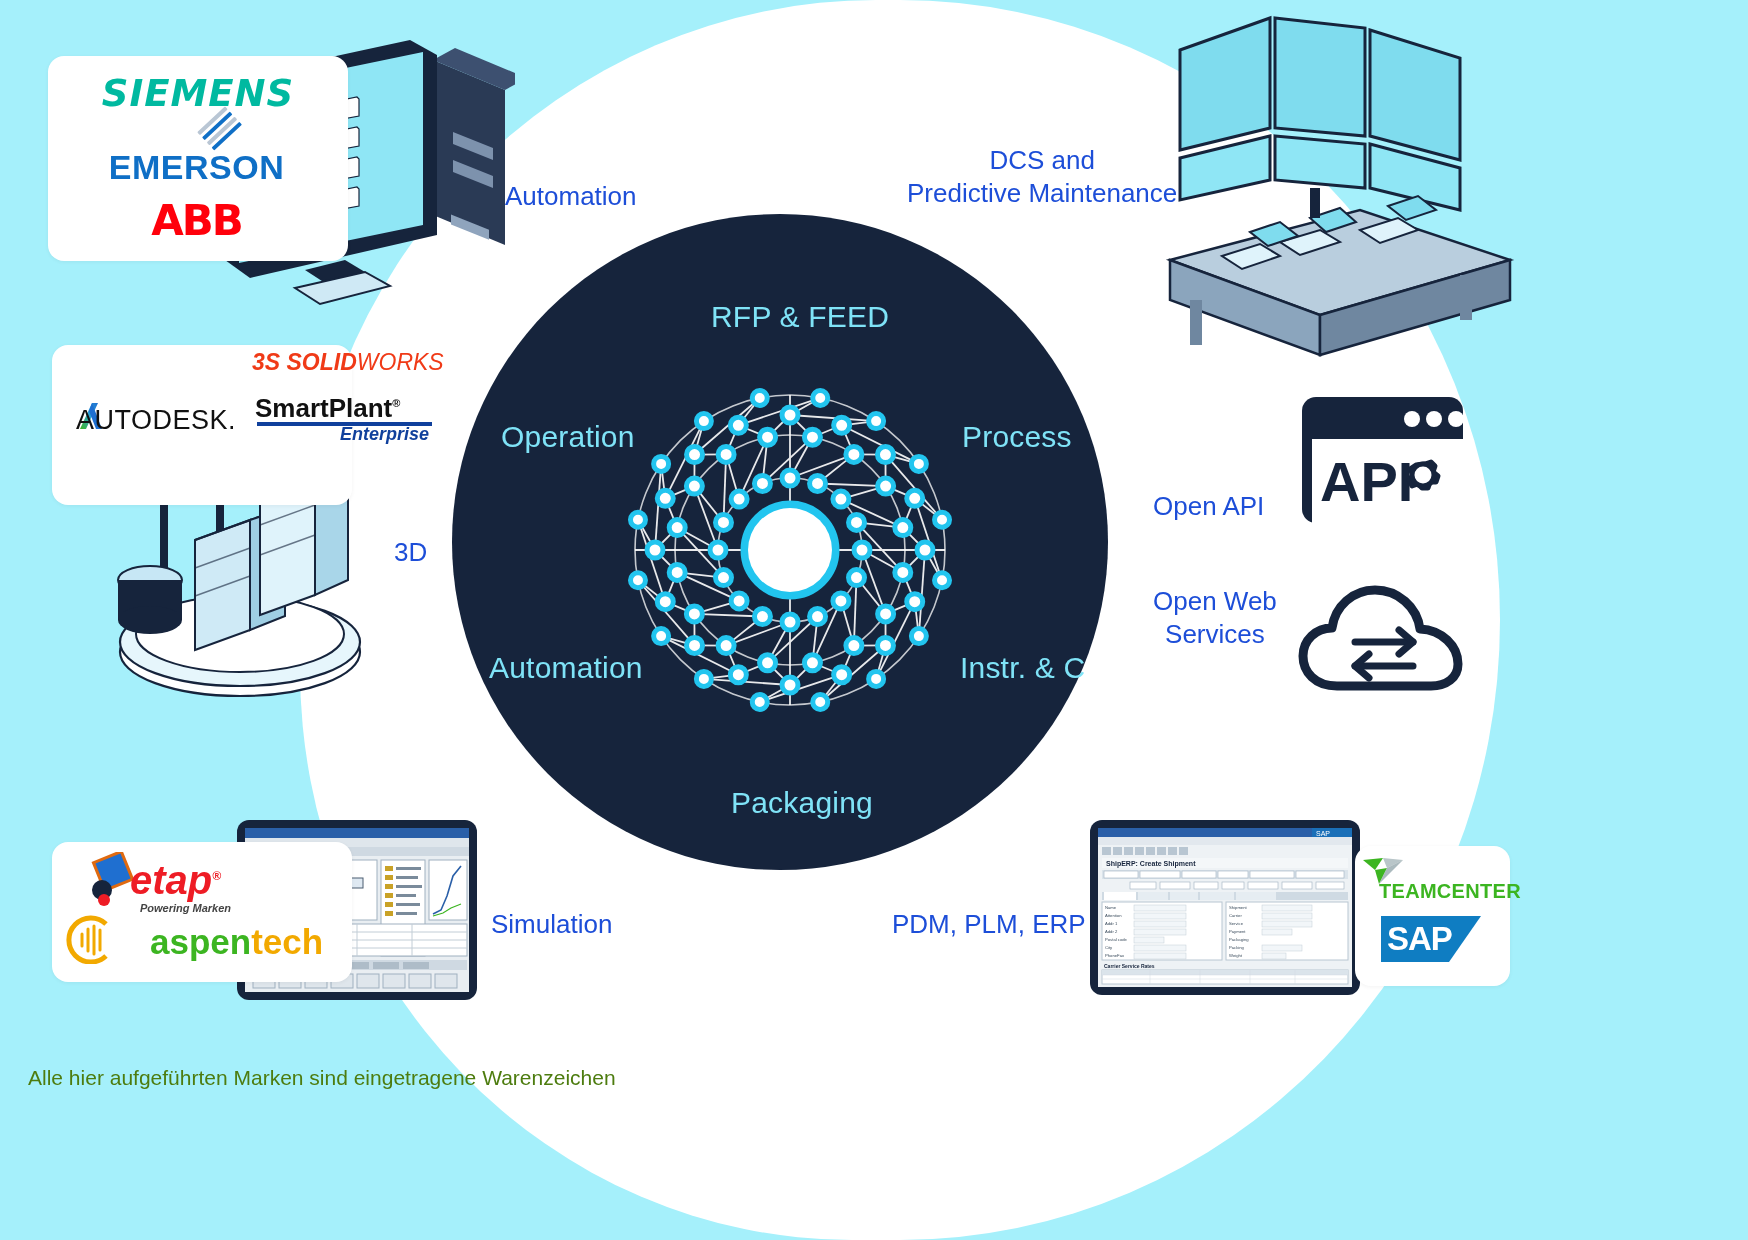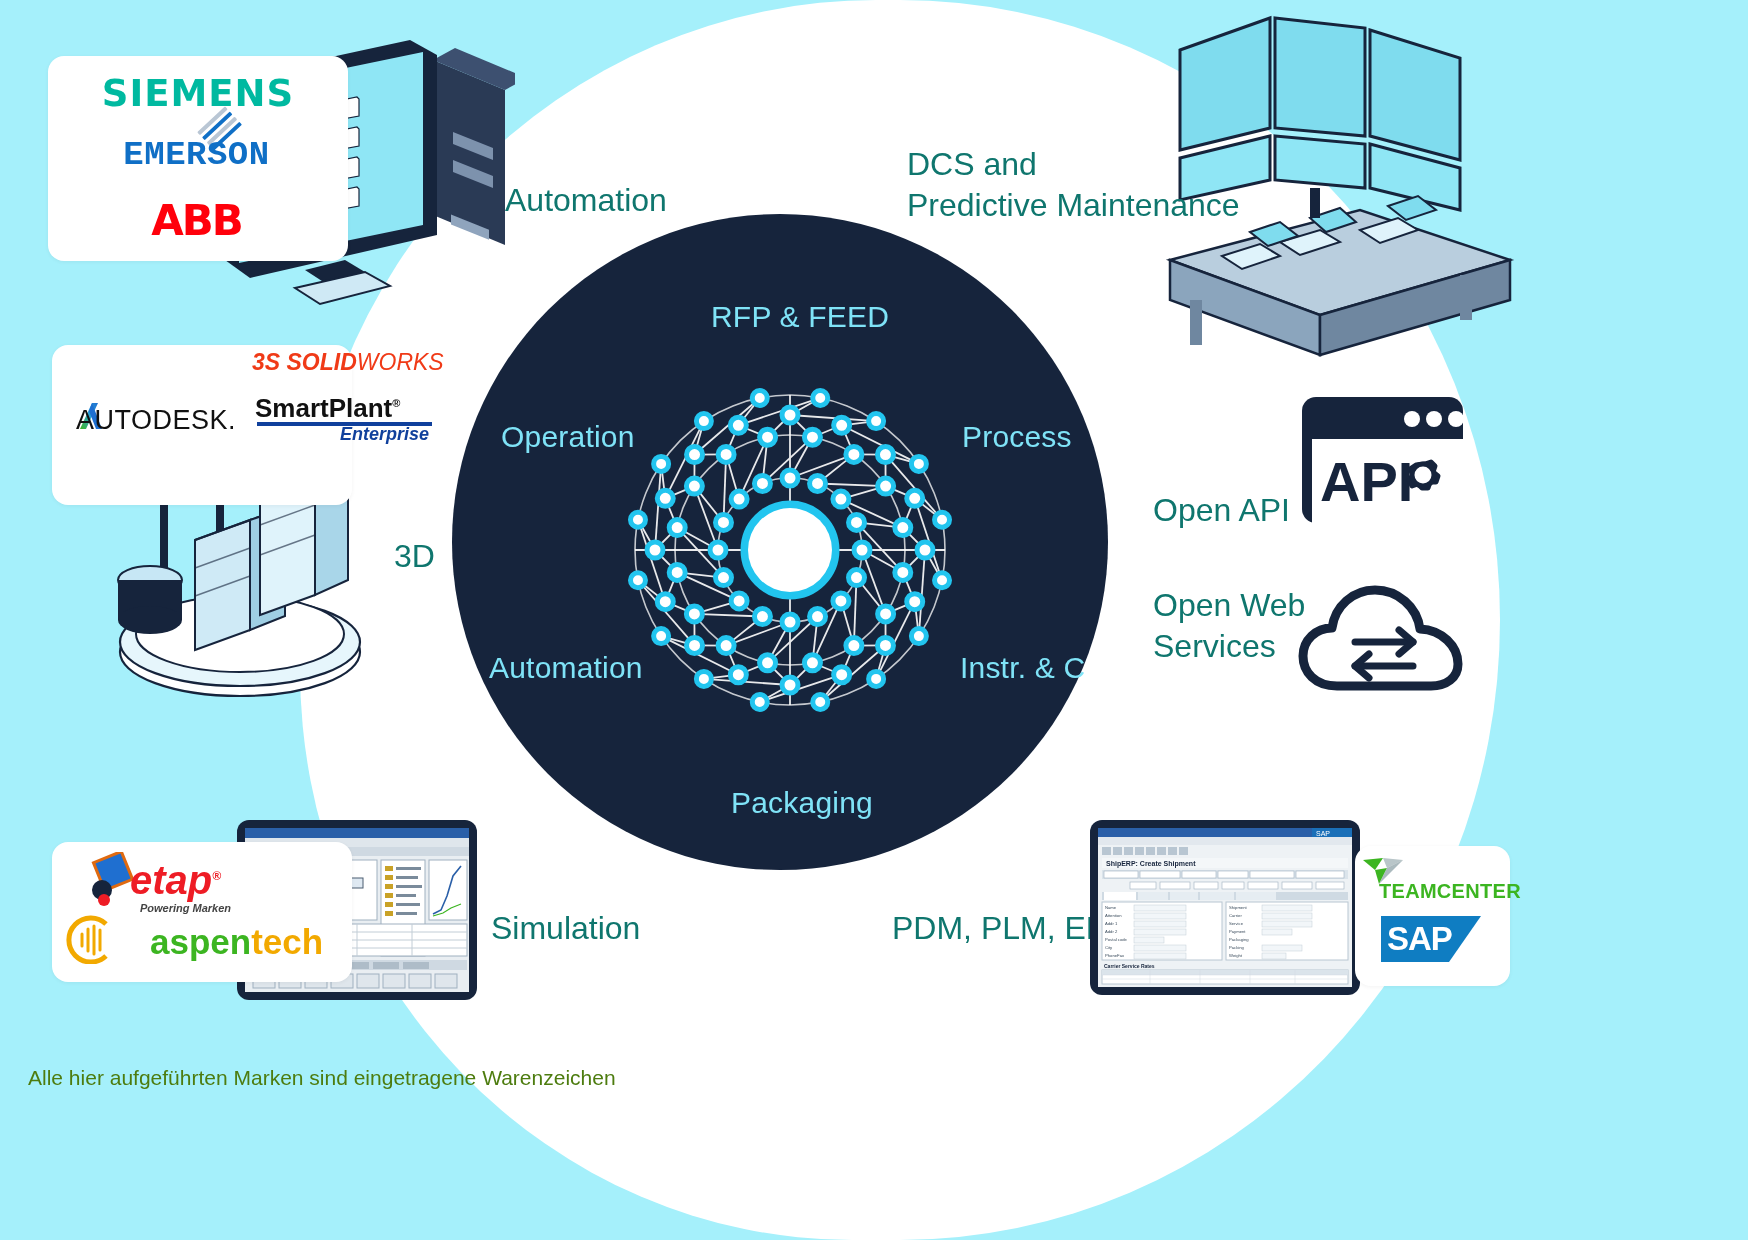--- a/index.html
+++ b/index.html
@@ -46,25 +46,26 @@
   .wheel{
     position:absolute;
     left:600px;top:360px;
     width:380px;height:380px;
   }
   .wheel svg{display:block;}
 
   
   .outer-label{
     position:absolute;
-    color:#0f766e;
-    font-size:32px;
+    color:#1d4ed8;
+    font-size:26px;
     line-height:1.28;
     font-weight:400;
     white-space:pre-line;
+    text-align:center;
   }
   .ol-automation{left:505px;top:180px;}
   .ol-dcs{left:907px;top:144px;}
   .ol-3d{left:394px;top:536px;}
   .ol-openapi{left:1153px;top:490px;}
   .ol-openweb{left:1153px;top:585px;}
   .ol-simulation{left:491px;top:908px;}
   .ol-pdm{left:892px;top:908px;}
 
   
@@ -79,25 +80,26 @@
   #card-automation{left:48px;top:56px;width:300px;height:205px;}
   #card-cad{left:52px;top:345px;width:300px;height:160px;}
   #card-sim{left:52px;top:842px;width:300px;height:140px;}
   #card-erp{left:1355px;top:846px;width:155px;height:140px;}
 
   
   .logo-siemens{
     position:absolute;left:30px;top:16px;width:240px;text-align:center;
     color:#00b9a0;font-weight:bold;font-size:37px;letter-spacing:1px;
     font-family:"DejaVu Sans",sans-serif;
+    font-style:italic;
   }
   .logo-emerson{
-    position:absolute;left:26px;top:80px;width:245px;text-align:center;
+    position:absolute;left:26px;top:92px;width:245px;text-align:center;
     color:#0f6fc6;font-weight:bold;font-size:34px;letter-spacing:.5px;
-    font-family:Liberation Mono, monospace;
+    font-family:Liberation Sans, sans-serif;
   }
   .emerson-mark{
     position:absolute;left:155px;top:56px;width:38px;height:38px;
     transform:rotate(-43deg);
   }
   .emerson-mark i{display:block;height:4px;background:#0f6fc6;margin:3px 0;border-radius:1px;}
   .emerson-mark i:nth-child(1){background:#b9c6d4;}
   .emerson-mark i:nth-child(3){background:#b9c6d4;}
   .logo-abb{
     position:absolute;left:26px;top:140px;width:245px;text-align:center;

